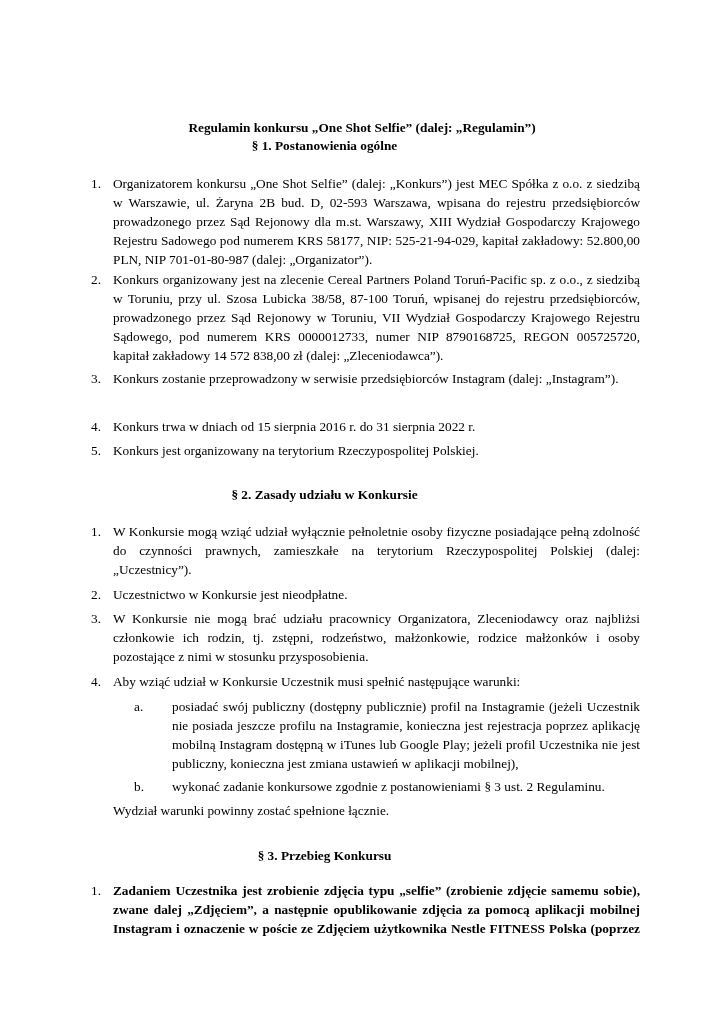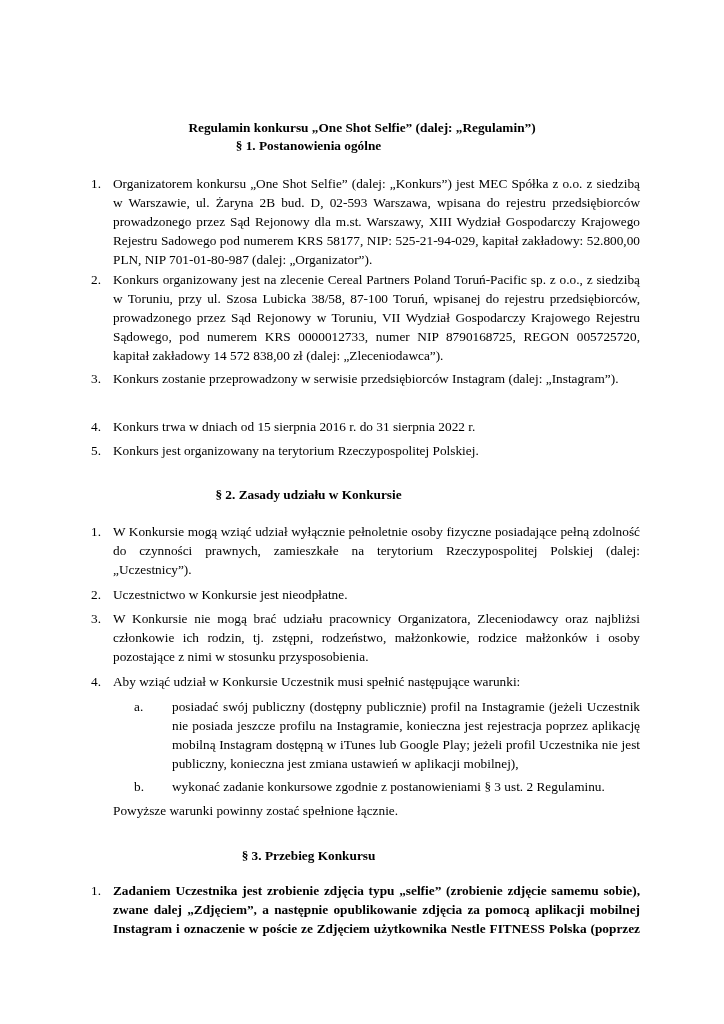--- a/index.html
+++ b/index.html
@@ -7,21 +7,21 @@
     width: 724px; height: 1024px; overflow: hidden; position: relative;
     font-family: "Liberation Serif", "DejaVu Serif", serif;
     color: #000; font-size: 13.3px; line-height: 19px;
   }
   .page { position: absolute; left: 0; top: 0; width: 724px; height: 1024px; }
   .title {
     position: absolute; left: 0; width: 724px; text-align: center;
     font-weight: bold; font-size: 13.3px;
   }
   .sec-heading {
-    position: absolute; left: 0; width: 617px; text-align: center;
+    position: absolute; left: 16px; width: 617px; text-align: center;
     font-weight: bold; font-size: 13.3px;
   }
   .item { position: absolute; left: 91px; width: 549px; }
   .item .num { position: absolute; left: 0; top: 0; }
   .item .txt { margin-left: 22px; text-align: justify; text-align-last: left; }
   .sub { position: absolute; left: 134px; width: 506px; }
   .sub .num { position: absolute; left: 0; top: 0; }
   .sub .txt { margin-left: 38px; text-align: justify; text-align-last: left; }
   .plain { position: absolute; left: 113px; width: 527px; }
   .just-last { text-align-last: justify !important; font-weight: bold; }
@@ -85,21 +85,21 @@
   <div class="sub" style="top:697px;">
     <span class="num">a.</span>
     <div class="txt">posiadać swój publiczny (dostępny publicznie) profil na Instagramie (jeżeli Uczestnik nie posiada jeszcze profilu na Instagramie, konieczna jest rejestracja poprzez aplikację mobilną Instagram dostępną w iTunes lub Google Play; jeżeli profil Uczestnika nie jest publiczny, konieczna jest zmiana ustawień w aplikacji mobilnej),</div>
   </div>
 
   <div class="sub" style="top:777px;">
     <span class="num">b.</span>
     <div class="txt">wykonać zadanie konkursowe zgodnie z postanowieniami § 3 ust. 2 Regulaminu.</div>
   </div>
 
-  <div class="plain" style="top:801px;">Powyższe warunki powinny zostać spełnione łącznie.</div>
+  <div class="plain" style="top:801px;">Wydział warunki powinny zostać spełnione łącznie.</div>
 
   <div class="sec-heading" style="top:846px;">§ 3. Przebieg Konkursu</div>
 
   <div class="item" style="top:881px;">
     <span class="num">1.</span>
     <div class="txt just-last">Zadaniem Uczestnika jest zrobienie zdjęcia typu „selfie” (zrobienie zdjęcie samemu sobie), zwane dalej „Zdjęciem”, a następnie opublikowanie zdjęcia za pomocą aplikacji mobilnej Instagram i oznaczenie w poście ze Zdjęciem użytkownika Nestle FITNESS Polska (poprzez</div>
   </div>
 
 </div>
 

